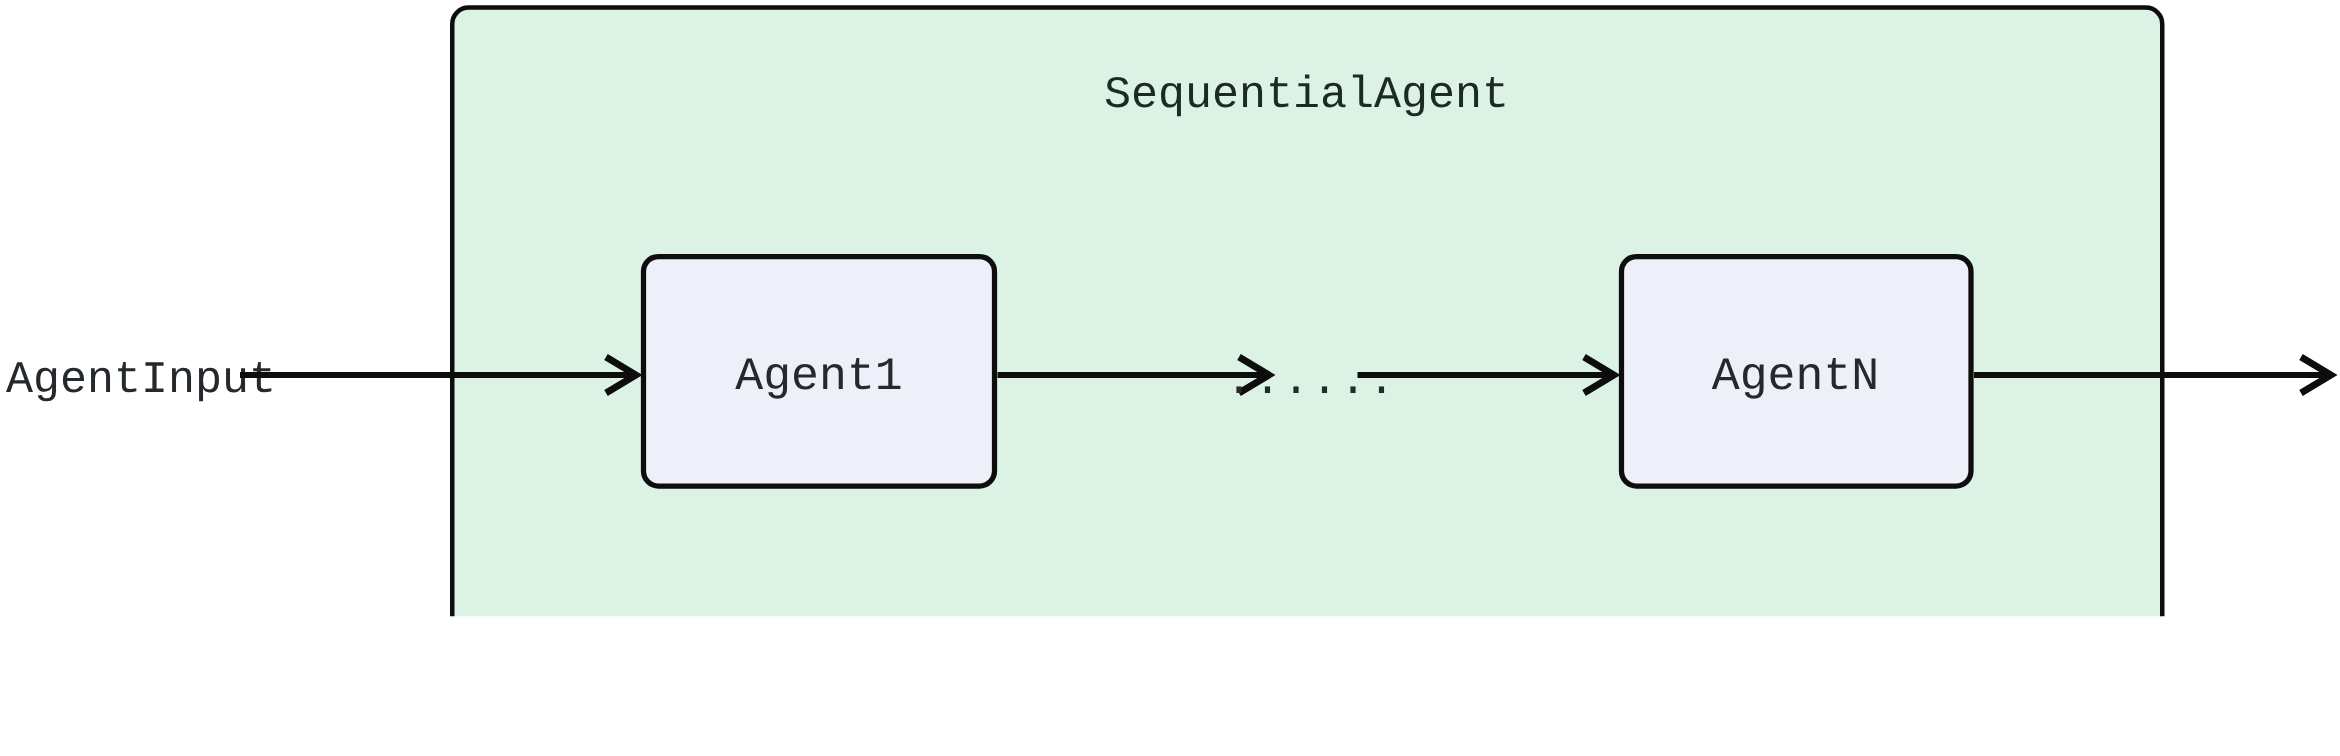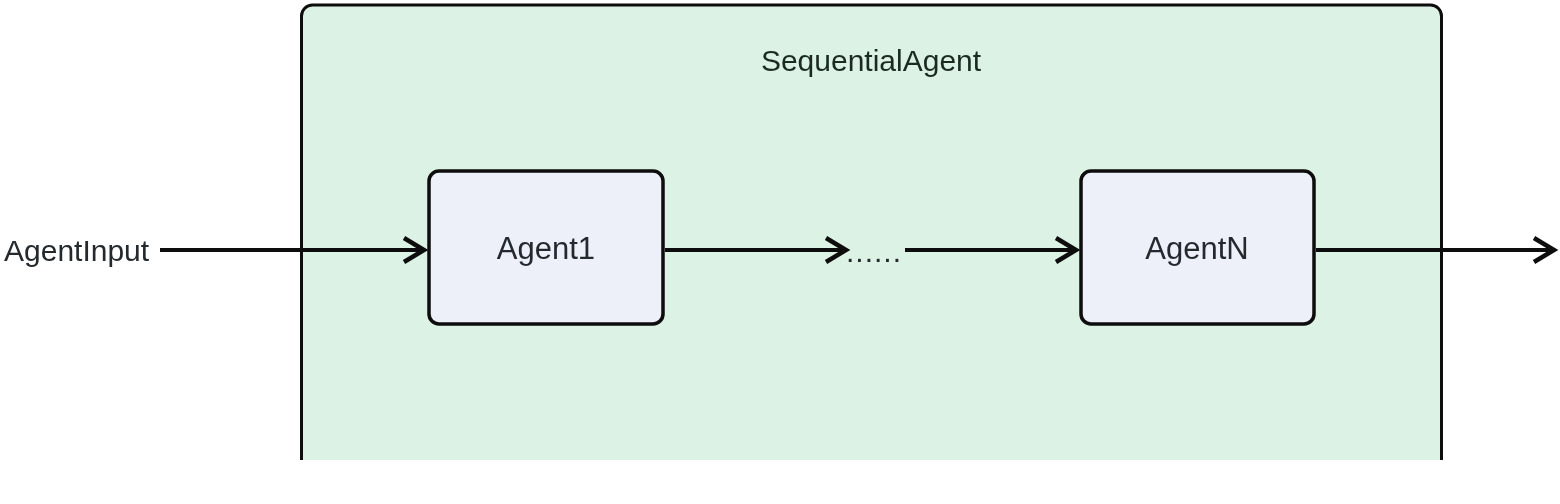--- a/index.html
+++ b/index.html
@@ -6,23 +6,23 @@
     --cluster-fill:#dcf2e4;
     --node-fill:#edf0f8;
     --line:#0d0d0d;
     --title-text:#1c2b22;
     --label-text:#24292e;
     --background:#ffffff;
   }
   html,body{margin:0;padding:0;background:var(--background);}
   .stage{
     position:relative;
-    width:1560px;height:460px;
+    width:1560px;height:411px;
     background:var(--background);
-    font-family:Liberation Sans, sans-serif;
+    font-family:Liberation Mono, monospace;
     overflow:hidden;
   }
   .cluster{
     fill:var(--cluster-fill);
     stroke:var(--line);
     stroke-width:3;
   }
   .node{
     fill:var(--node-fill);
     stroke:var(--line);

